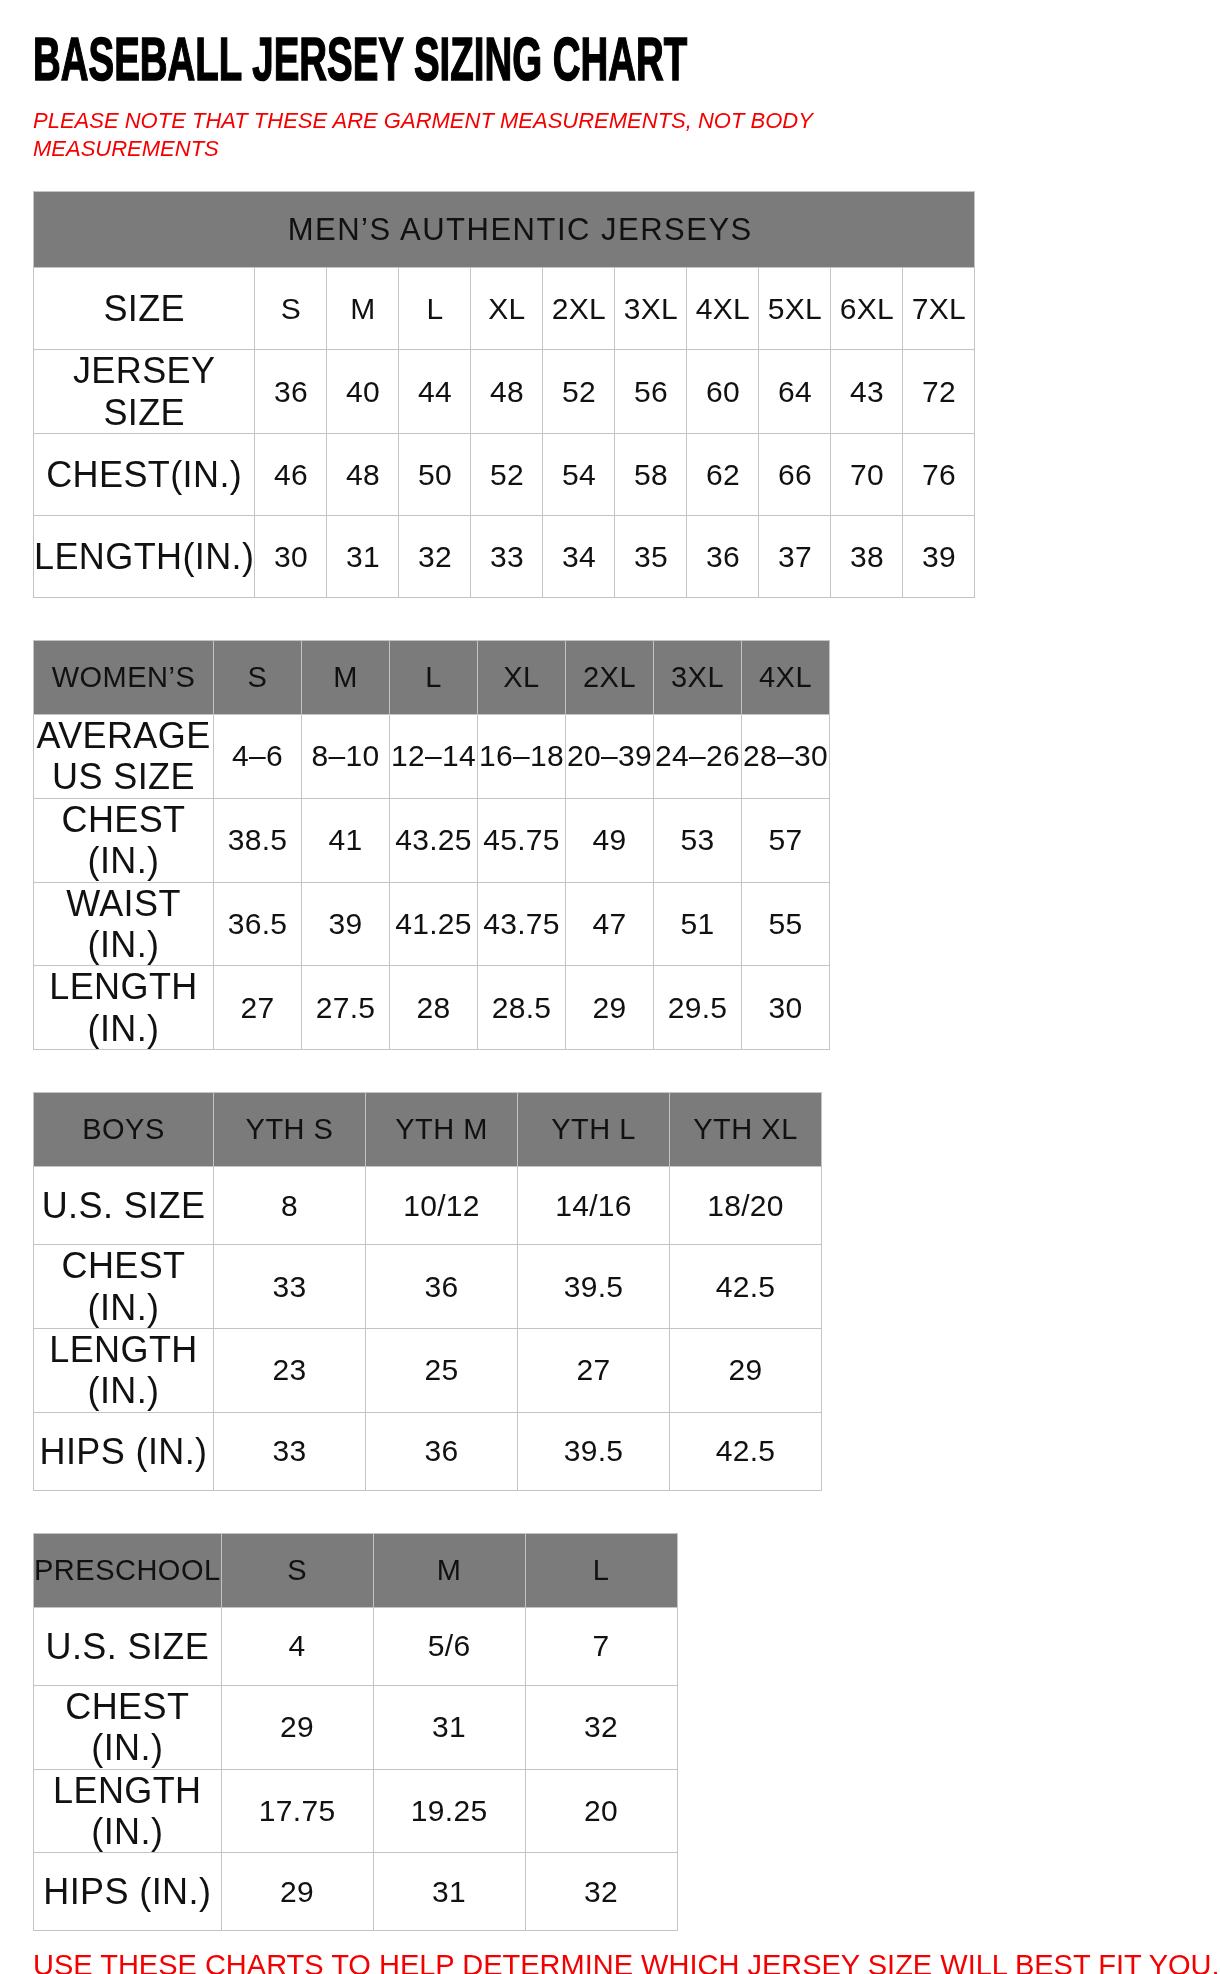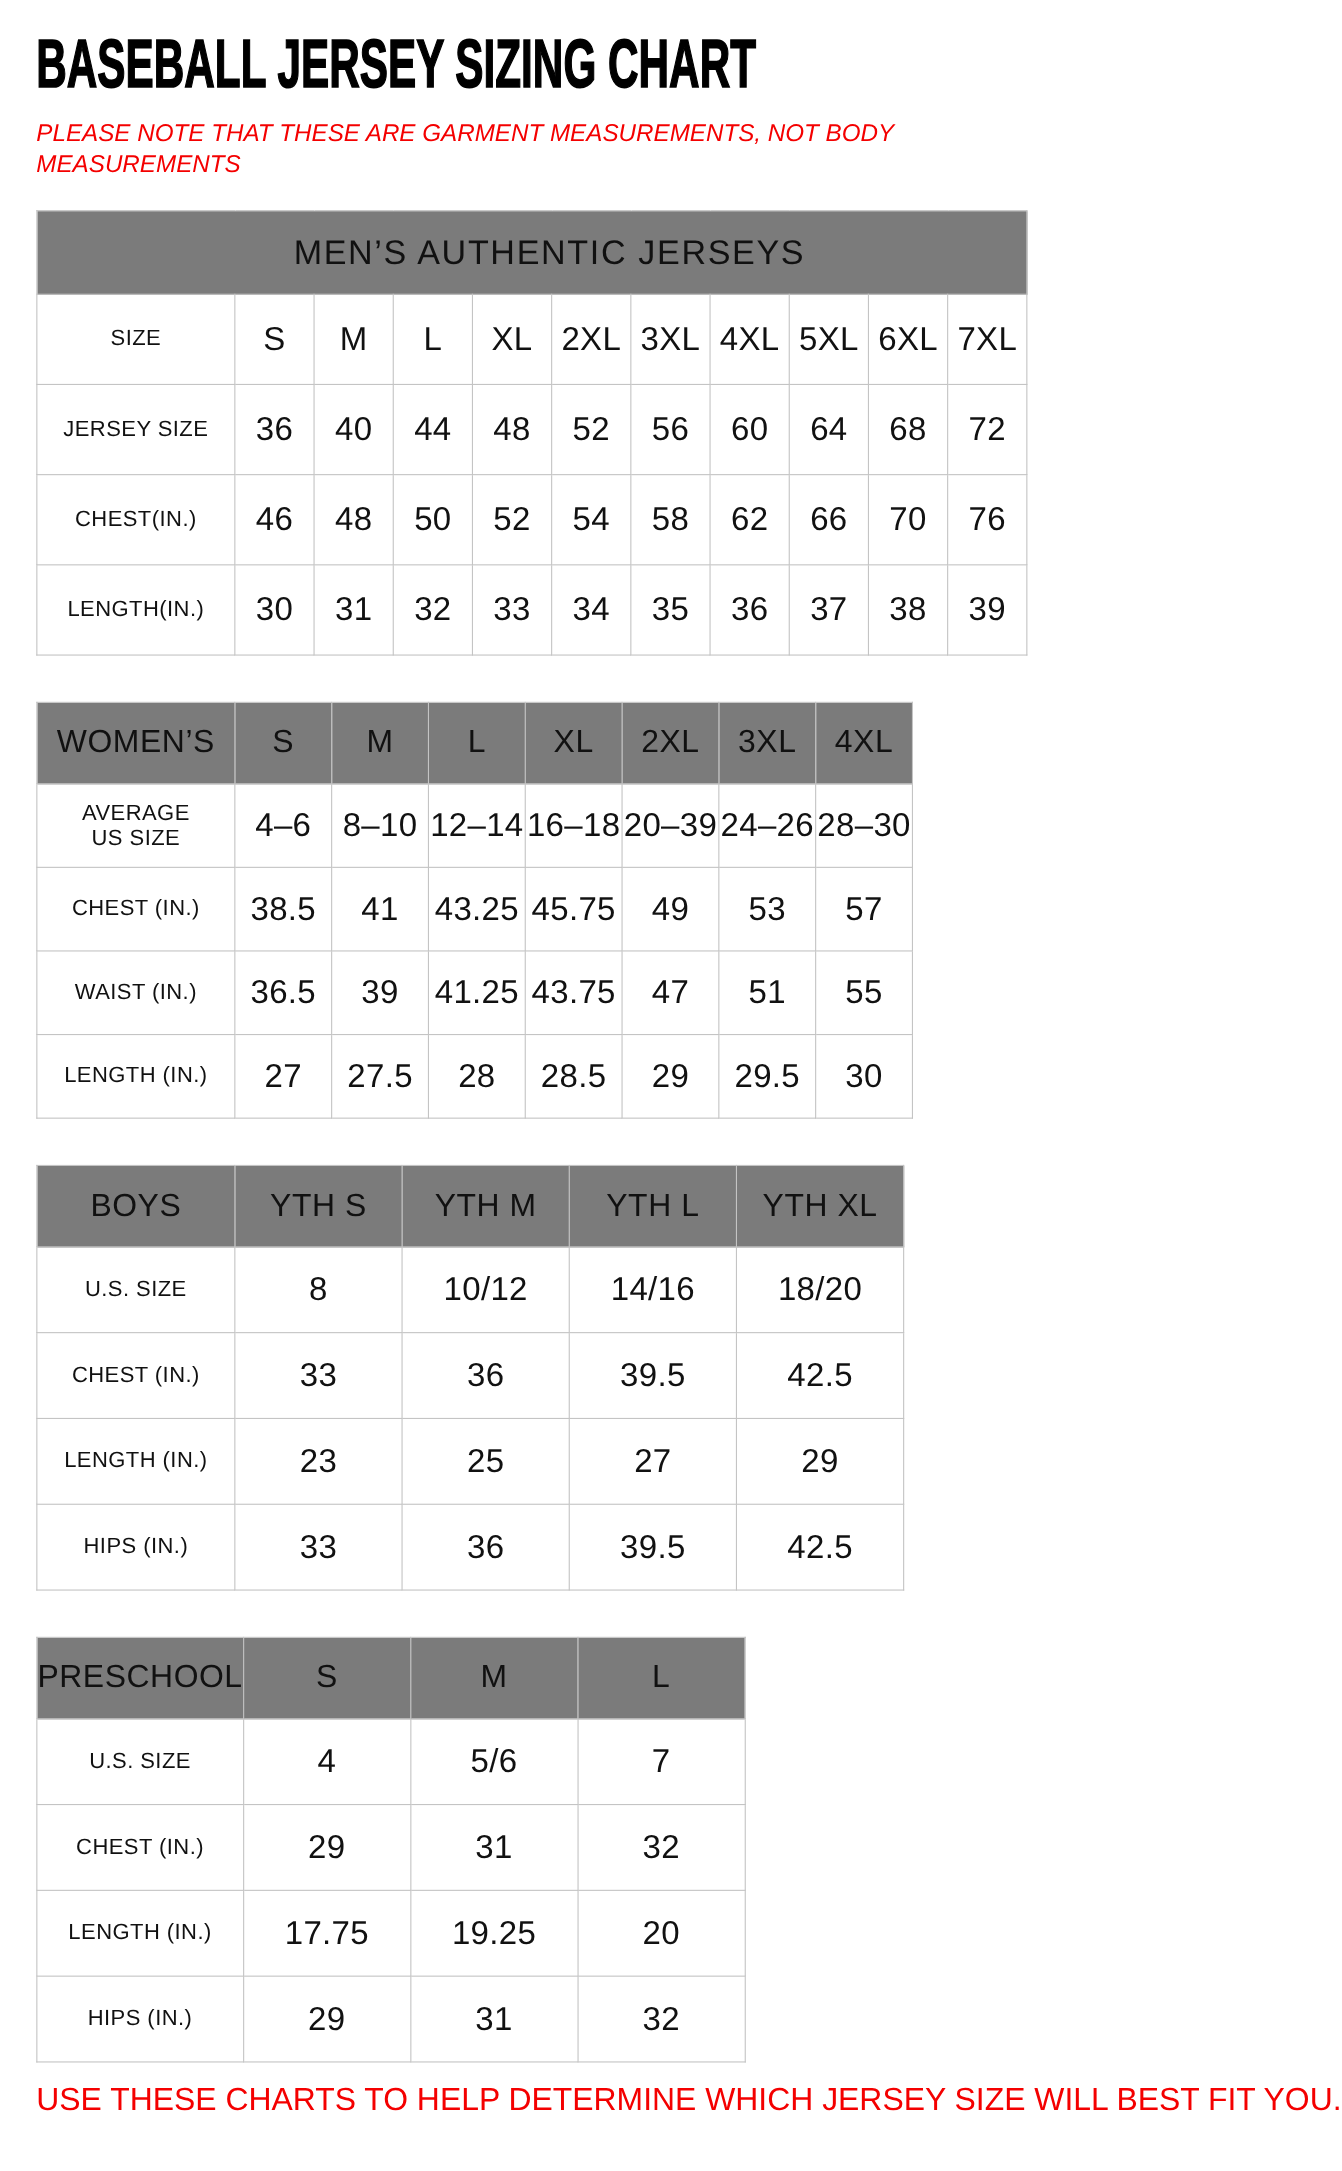--- a/index.html
+++ b/index.html
@@ -72,21 +72,21 @@
     font-size:31px;
     letter-spacing:1.5px;
   }
   .mens thead td{height:76px;padding-left:32px;}
   .womens thead td,.boys thead td,.preschool thead td{height:74px;}
   .mens tbody td{height:82px;}
   .womens tbody td{height:76px;}
   .boys tbody td,.preschool tbody td{height:78px;}
 
   .row-label{
-    font-size:20px;
+    font-size:36px;
     letter-spacing:0.4px;
     white-space:pre-line;
     line-height:1.15;
   }
   .val{
     font-size:30px;
     letter-spacing:0.3px;
   }
 </style>
 </head>
@@ -134,21 +134,21 @@
         <tr>
           <td class="row-label">JERSEY SIZE</td>
           <td class="val">36</td>
           <td class="val">40</td>
           <td class="val">44</td>
           <td class="val">48</td>
           <td class="val">52</td>
           <td class="val">56</td>
           <td class="val">60</td>
           <td class="val">64</td>
-          <td class="val">68</td>
+          <td class="val">43</td>
           <td class="val">72</td>
         </tr>
         <tr>
           <td class="row-label">CHEST(IN.)</td>
           <td class="val">46</td>
           <td class="val">48</td>
           <td class="val">50</td>
           <td class="val">52</td>
           <td class="val">54</td>
           <td class="val">58</td>

